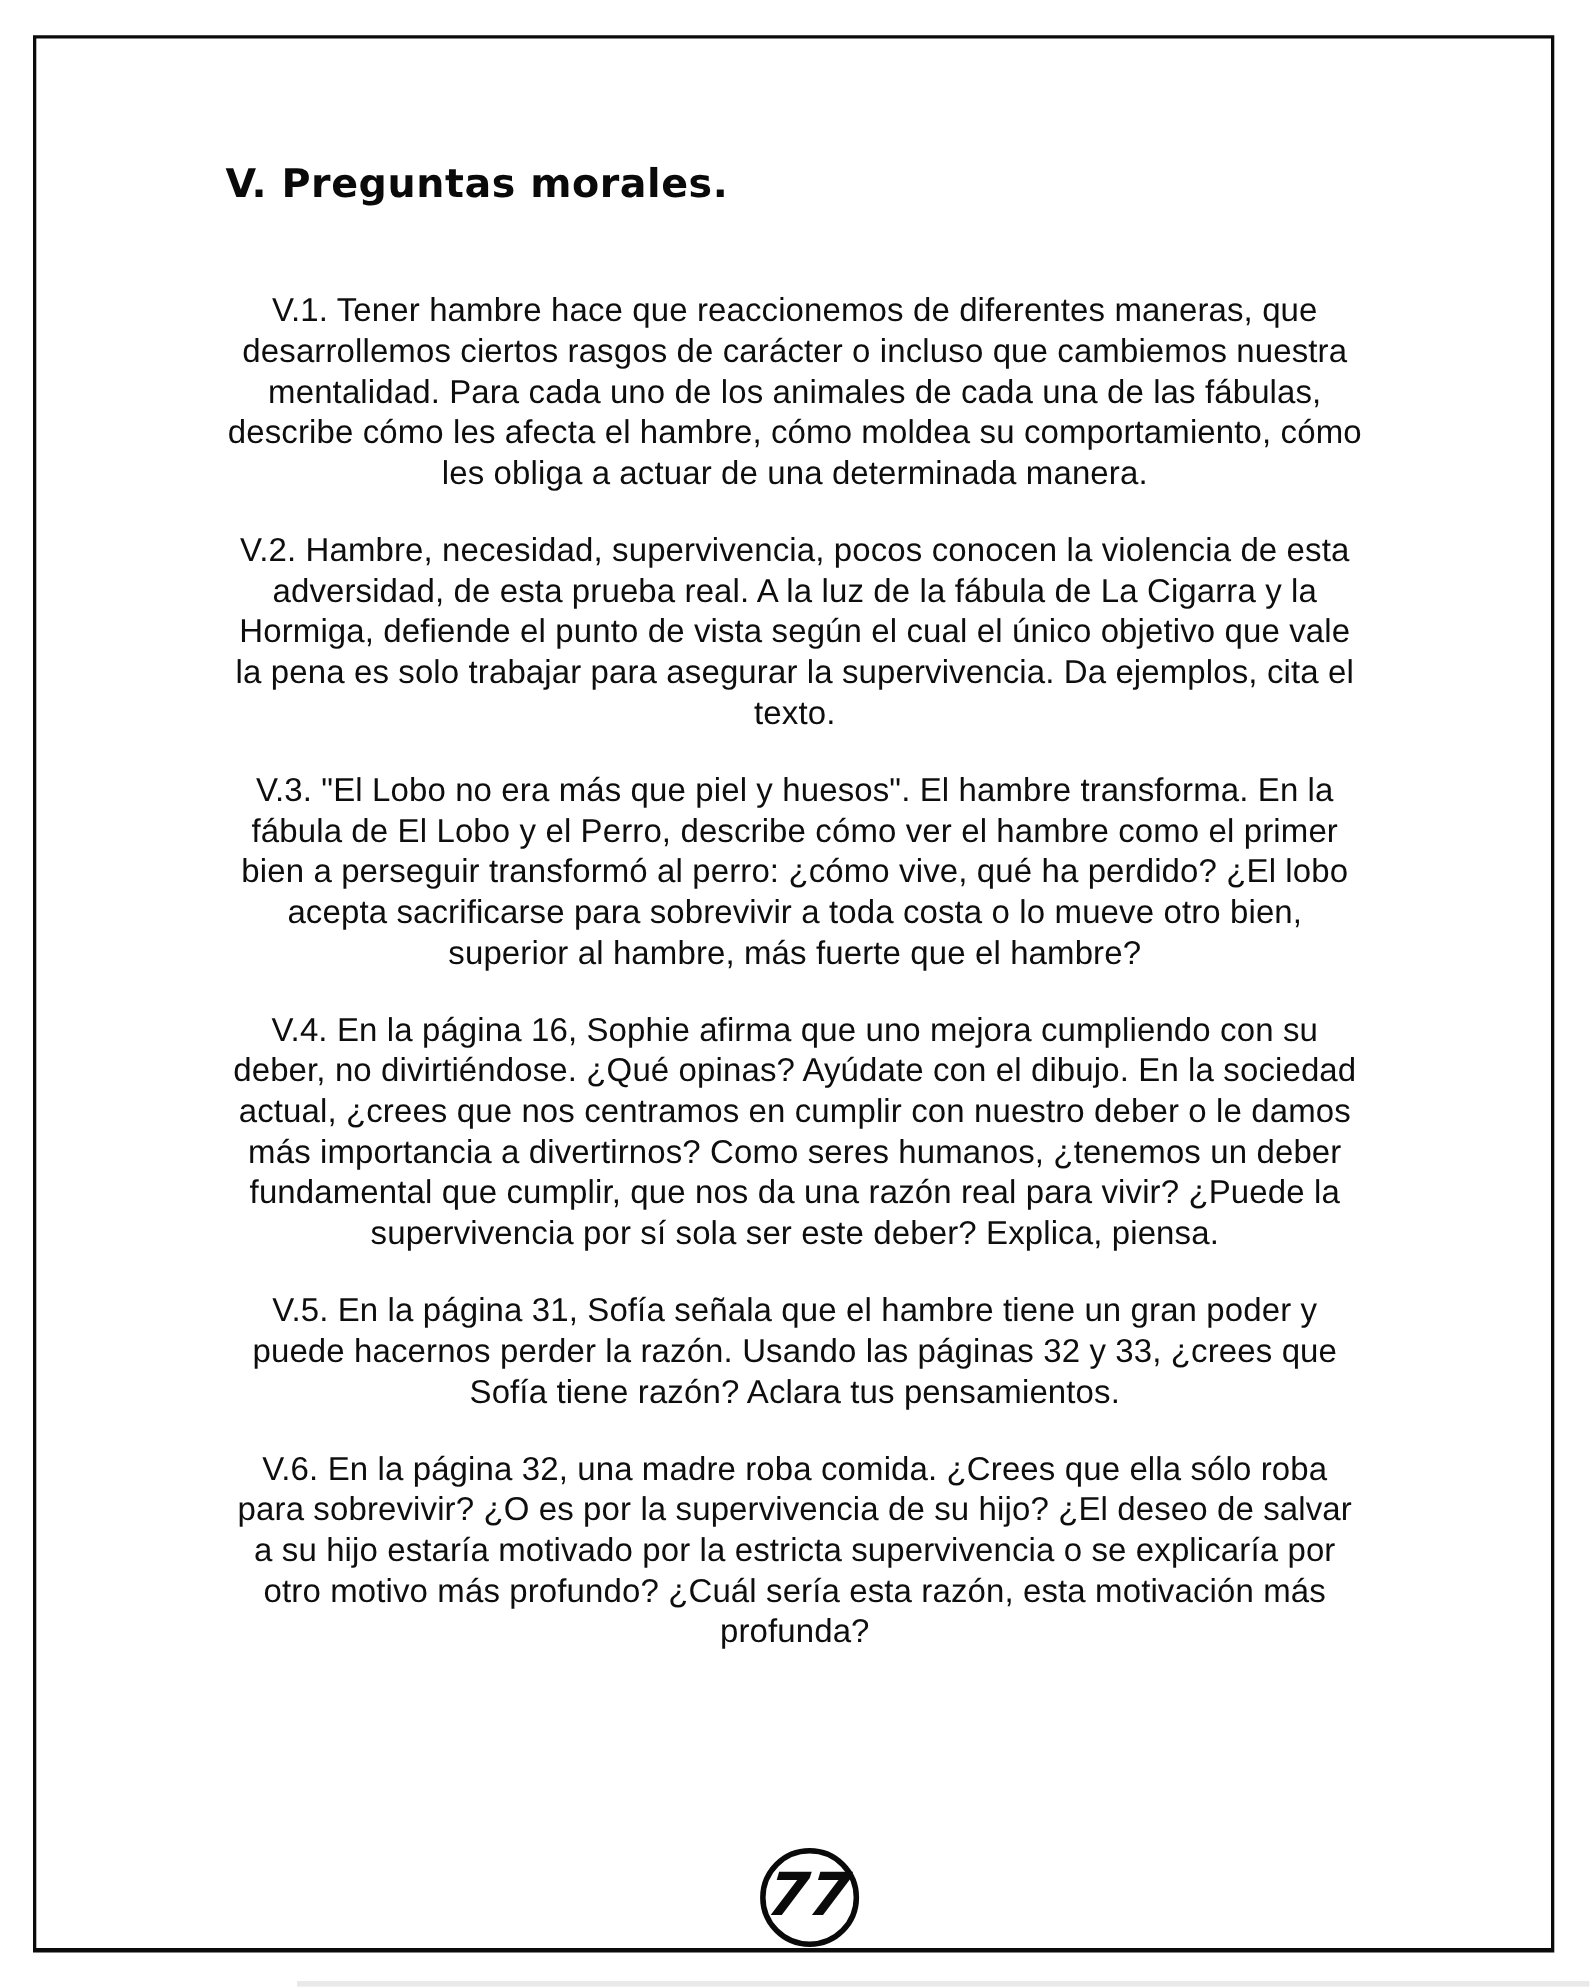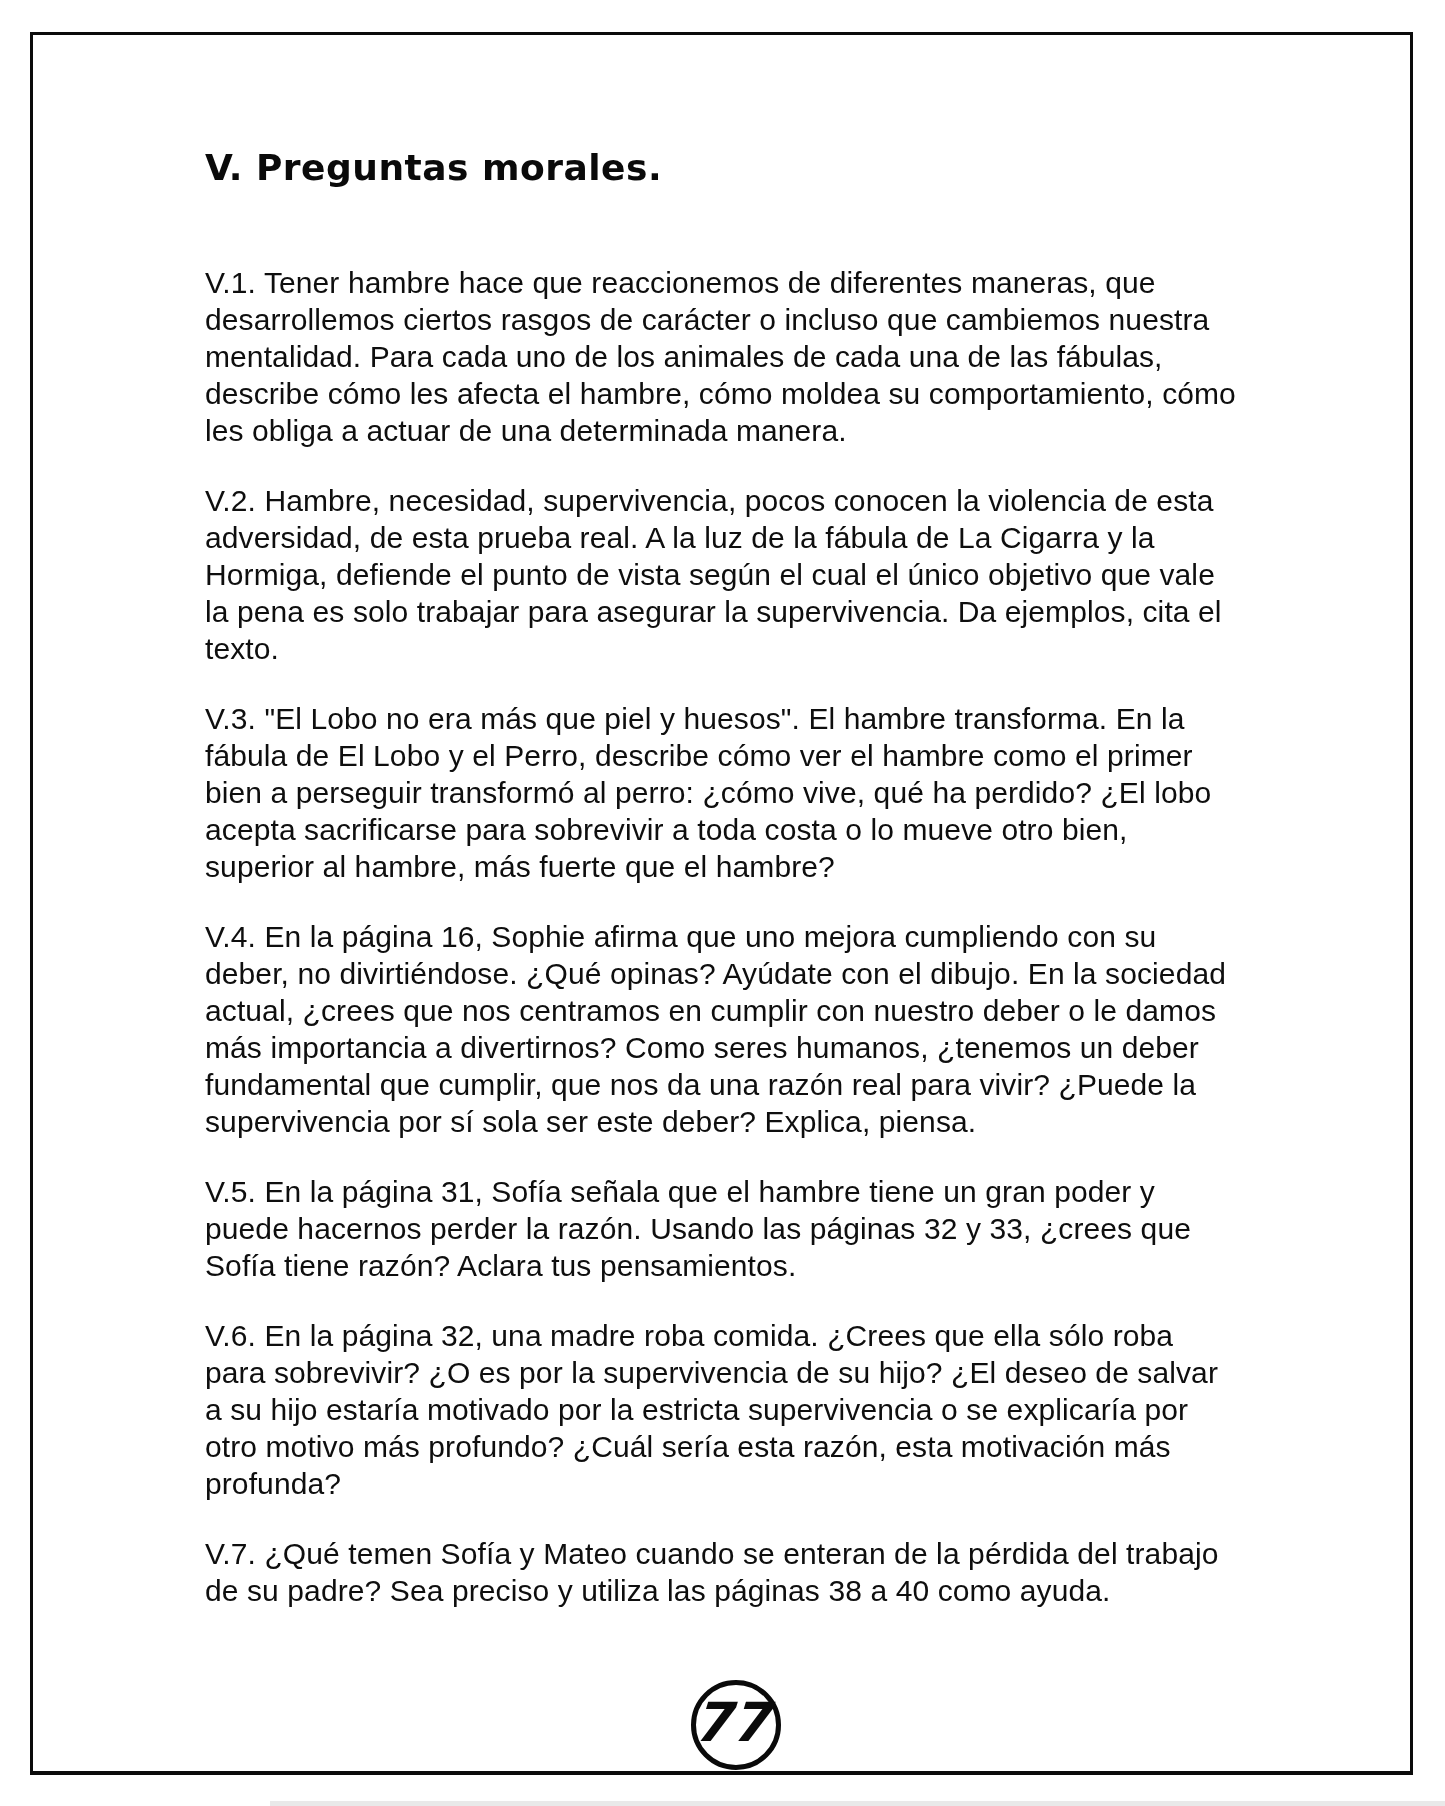--- a/index.html
+++ b/index.html
@@ -42,21 +42,21 @@
     letter-spacing: 0.5px;
     color: #0a0a0a;
     margin-bottom: 76px;
   }
   .question {
     font-size: 30px;
     line-height: 37px;
     letter-spacing: 0.1px;
     color: #0e0e0e;
     margin-bottom: 33px;
-    text-align: left;
+    text-align: center;
   }
   .page-number-badge {
     position: absolute;
     left: 691px;
     top: 1680px;
     width: 90px;
     height: 90px;
     border: 5px solid #0a0a0a;
     border-radius: 50%;
     background: #ffffff;
@@ -98,21 +98,20 @@
     <p class="question">V.2. Hambre, necesidad, supervivencia, pocos conocen la violencia de esta adversidad, de esta prueba real. A la luz de la fábula de La Cigarra y la Hormiga, defiende el punto de vista según el cual el único objetivo que vale la pena es solo trabajar para asegurar la supervivencia. Da ejemplos, cita el texto.</p>
 
     <p class="question">V.3. "El Lobo no era más que piel y huesos". El hambre transforma. En la fábula de El Lobo y el Perro, describe cómo ver el hambre como el primer bien a perseguir transformó al perro: ¿cómo vive, qué ha perdido? ¿El lobo acepta sacrificarse para sobrevivir a toda costa o lo mueve otro bien, superior al hambre, más fuerte que el hambre?</p>
 
     <p class="question">V.4. En la página 16, Sophie afirma que uno mejora cumpliendo con su deber, no divirtiéndose. ¿Qué opinas? Ayúdate con el dibujo. En la sociedad actual, ¿crees que nos centramos en cumplir con nuestro deber o le damos más importancia a divertirnos? Como seres humanos, ¿tenemos un deber fundamental que cumplir, que nos da una razón real para vivir? ¿Puede la supervivencia por sí sola ser este deber? Explica, piensa.</p>
 
     <p class="question">V.5. En la página 31, Sofía señala que el hambre tiene un gran poder y puede hacernos perder la razón. Usando las páginas 32 y 33, ¿crees que Sofía tiene razón? Aclara tus pensamientos.</p>
 
     <p class="question">V.6. En la página 32, una madre roba comida. ¿Crees que ella sólo roba para sobrevivir? ¿O es por la supervivencia de su hijo? ¿El deseo de salvar a su hijo estaría motivado por la estricta supervivencia o se explicaría por otro motivo más profundo? ¿Cuál sería esta razón, esta motivación más profunda?</p>
 
-    <p class="question">V.7. ¿Qué temen Sofía y Mateo cuando se enteran de la pérdida del trabajo de su padre? Sea preciso y utiliza las páginas 38 a 40 como ayuda.</p>
   </div>
 
   <div class="page-number-badge">
     <span class="num">77</span>
   </div>
 
   <div class="scan-edge"></div>
 
 </div>
 

